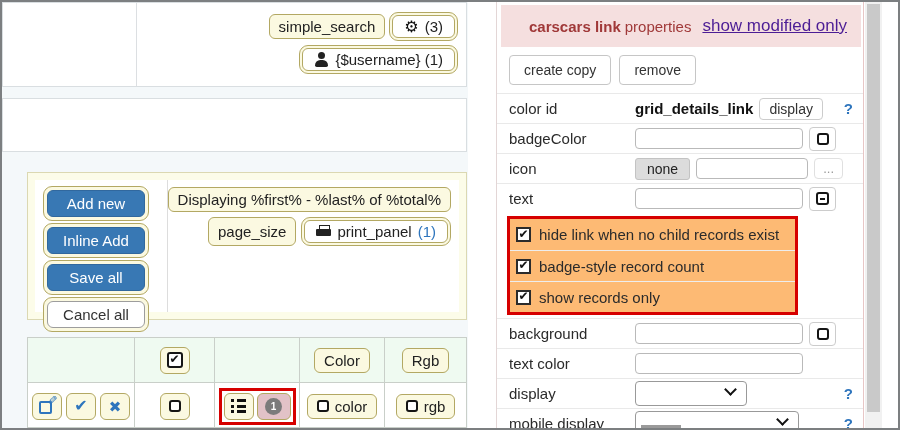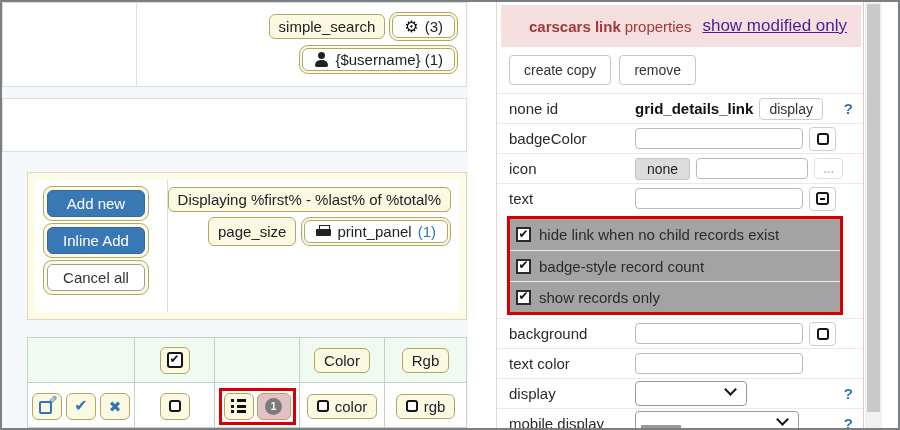--- a/index.html
+++ b/index.html
@@ -91,21 +91,21 @@
   .plabel { width:126px; flex-shrink:0; font-size:15px; color:#2b2b2b; }
   .pfield { display:flex; align-items:center; gap:6px; flex:1; }
   .pinput { height:21px; border:1px solid #b9b9b9; border-radius:4px; background:#fff; width:168px; font-size:13px; padding:0 5px; }
   .pinput.small { width:112px; }
   .sqbtn { width:27px; height:24px; background:#fff; border:1px solid #ccc; border-radius:4px;
            display:inline-flex; align-items:center; justify-content:center; }
   .itemval { font-weight:bold; font-size:15px; color:#111; }
   .renamebtn { border:1px solid #ccc; border-radius:4px; background:#fff; padding:2px 9px; font-size:14px; color:#333; }
   .nonebtn { background:#dcdcdc; border:1px solid #c3c3c3; border-radius:3px; padding:2px 11px; font-size:14px; color:#222; }
   .dotsbtn { background:#fff; border:1px solid #e0e0e0; border-radius:4px; padding:2px 8px; font-size:13px; color:#999; }
-  .checksbox { margin:3px 0 3px 10px; width:336px; border:3px solid #d60000; background:#a3a3a3; }
+  .checksbox { margin:3px 0 3px 10px; width:291px; border:3px solid #d60000; background:#fdba74; }
   .checkrow { display:flex; align-items:center; gap:8px; height:31px; padding-left:6px; }
   .checkrow + .checkrow { border-top:1px solid #ededed; }
   .cb { position:relative; width:15px; height:15px; border:2px solid #2b2b2b; background:#fff;
         display:inline-flex; align-items:center; justify-content:center; flex-shrink:0; }
   .cb::after { content:"\2714"; font-size:12px; font-weight:bold; color:#111; margin-top:-2px; }
   .cblabel { font-size:15px; color:#2b2b2b; }
   .pselect { position:relative; height:25px; border:1px solid #999; border-radius:4px; background:#fff; }
   .pselect .chev { position:absolute; right:11px; top:8px; }
   .w112{width:112px;} .w164{width:164px;}
   .partialbtn { position:absolute; left:144px; bottom:0; width:40px; height:3px; background:#9a9a9a; }
@@ -151,20 +151,23 @@
   <div class="sec3">
     <div class="insidewhite">
       <div class="cell-l">
         <span class="bwrap">
           <span class="bluebtn">Add new</span>
         </span>
         <span class="bwrap">
           <span class="bluebtn">Inline Add</span>
         </span>
         <span class="bwrap">
+          <span class="bluebtn">Save all</span>
+        </span>
+        <span class="bwrap">
           <span class="whitebtn">Cancel all</span>
         </span>
       </div>
       <div class="cell-r">
         <span class="chip">
           <span>Displaying %first% - %last% of %total%</span>
         </span>
         <div class="row" style="display:flex; gap:5px;">
           <span class="chip">
             <span>page_size</span>
@@ -259,21 +262,21 @@
       </span>
       <a class="modlink" href="#">show modified only</a>
     </div>
 
     <div class="pbtns">
       <button class="pbtn">create copy</button>
       <button class="pbtn">remove</button>
     </div>
 
     <div class="prow">
-      <span class="plabel">none id</span>
+      <span class="plabel">color id</span>
       <span class="pfield">
         <span class="itemval">grid_details_link</span>
         <button class="renamebtn">display</button>
         <span class="help">?</span>
       </span>
     </div>
 
     <div class="prow">
       <span class="plabel">badgeColor</span>
       <span class="pfield">

